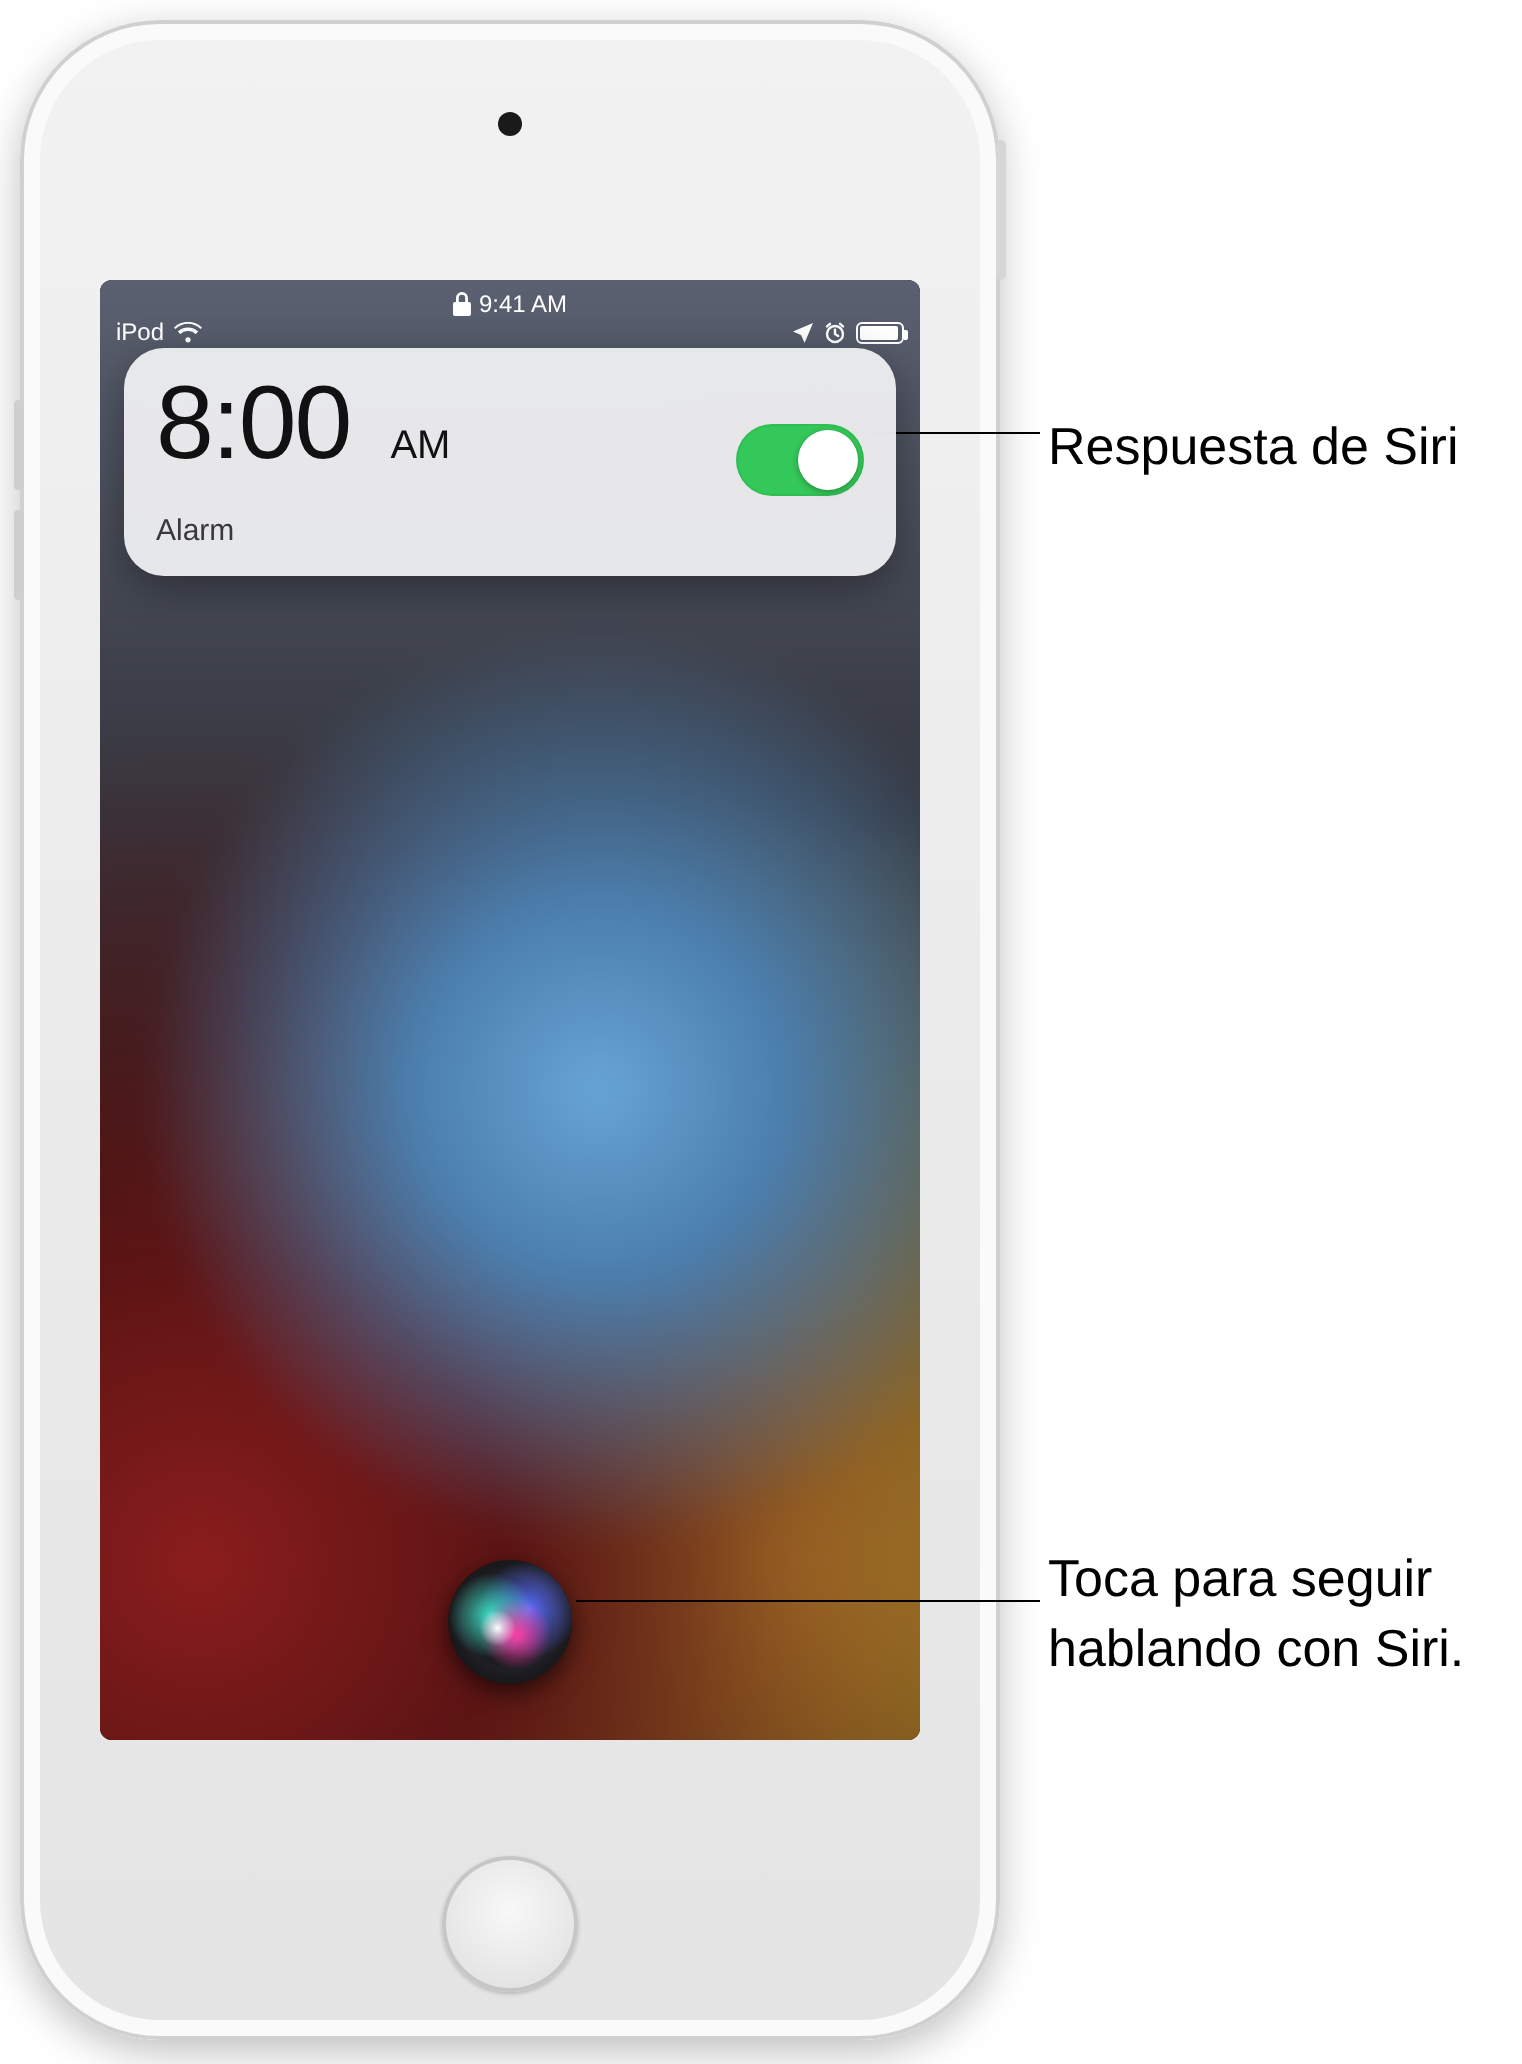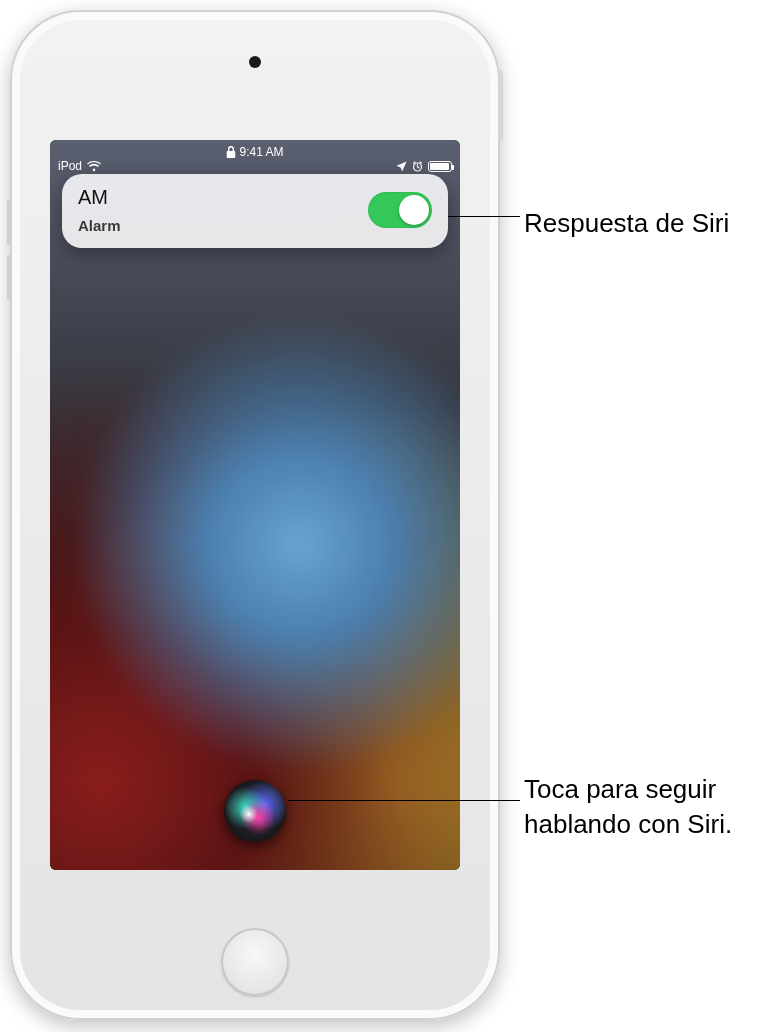--- a/index.html
+++ b/index.html
@@ -97,22 +97,22 @@
   .clock-face::before, .clock-face::after{
     content:""; position:absolute; left:50%; top:50%; background:#1c1c1e; transform-origin:left center;
   }
   .clock-face::before{ width:5px; height:1.4px; transform:rotate(-45deg);}
   .clock-face::after{ width:6px; height:1.2px; transform:rotate(30deg);}
   .app-name { color:#ff9500; font-size:14px; font-weight:500; letter-spacing:.2px;}
   .card-body { display:flex; align-items:center; justify-content:space-between; }
   .time-block { color:#111; }
   .time-row { display:flex; align-items:baseline; gap:4px;}
   .time-big { font-size:52px; font-weight:300; letter-spacing:-1px; line-height:1;}
-  .time-ampm { font-size:20px; font-weight:400; }
-  .alarm-label { font-size:15px; color:#3a3a3c; margin-top:8px;font-weight:bold;}
+  .time-ampm { font-size:20px; font-weight:400;margin-left:16px; }
+  .alarm-label { font-size:15px; color:#3a3a3c; margin-top:19px;}
   .toggle {
     width:64px; height:36px; border-radius:18px;
     background:#34c759;
     position:relative;
     box-shadow: inset 0 0 0 1px rgba(0,0,0,.05);
   }
   .toggle-knob {
     position:absolute; right:3px; top:3px;
     width:30px; height:30px; border-radius:50%; background:#fff;
     box-shadow:0 1px 3px rgba(0,0,0,.3);
@@ -200,20 +200,21 @@
               <span class="battery-fill"></span>
             </span>
         </span>
       </div>
     </div>
 
     <div class="siri-card">
       <div class="card-body">
         <div class="time-block">
           <div class="time-row">
+            <span class="time-big">8:00</span>
             <span class="time-ampm">AM</span>
           </div>
           <div class="alarm-label">Alarm</div>
         </div>
         <div class="toggle">
           <span class="toggle-knob"></span>
         </div>
       </div>
     </div>
 

